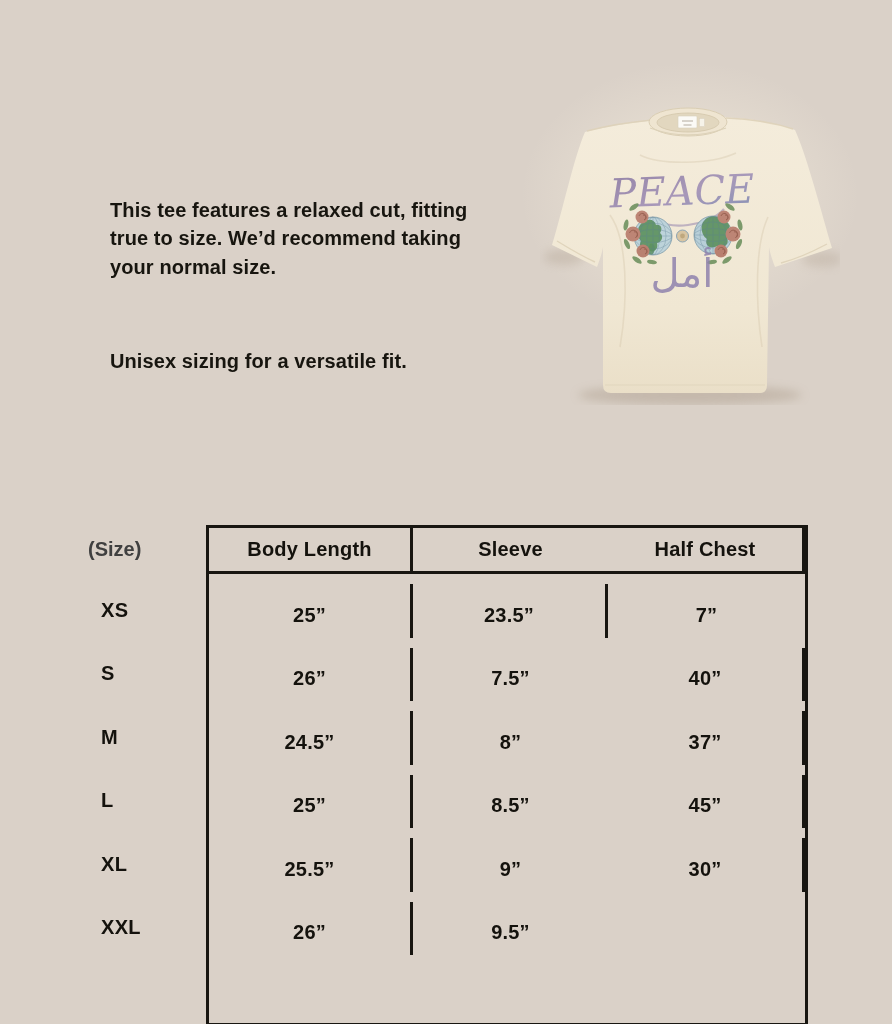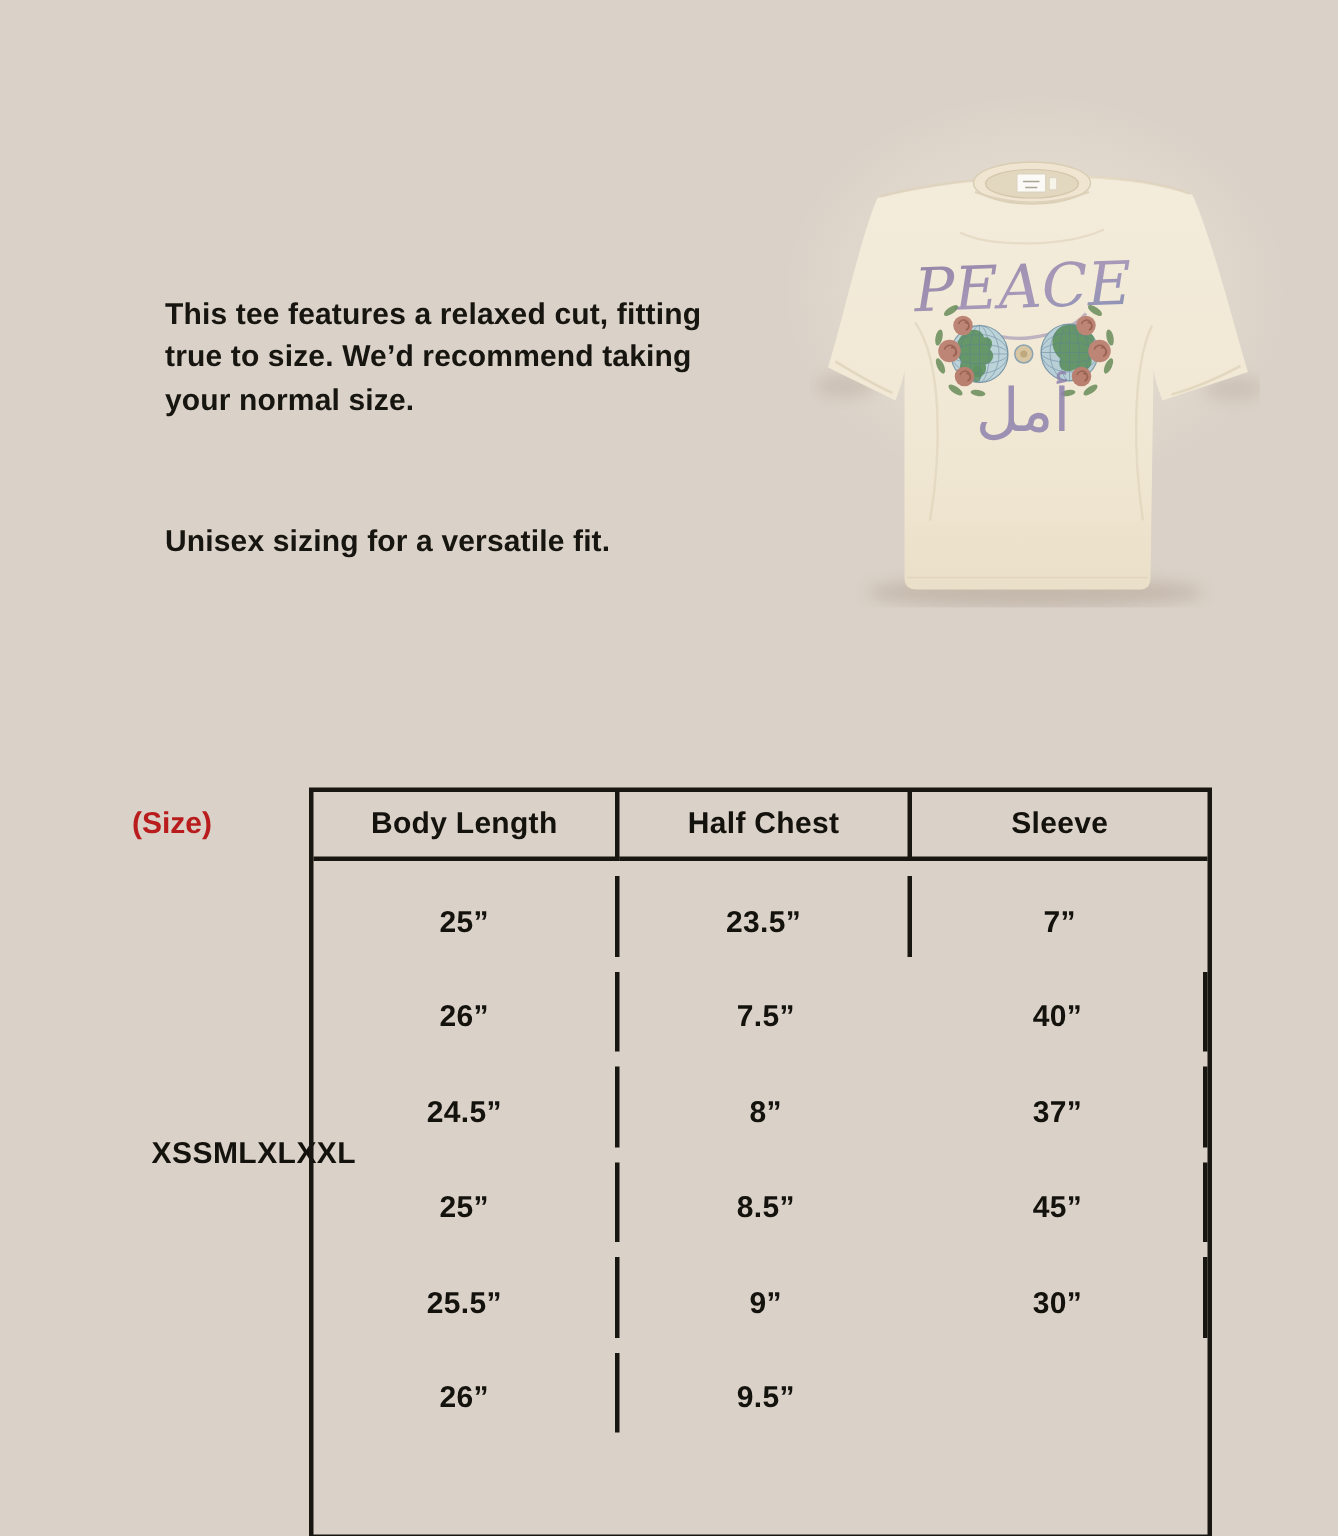--- a/index.html
+++ b/index.html
@@ -37,25 +37,25 @@
     box-sizing:border-box; display:flex; align-items:center; justify-content:center;
     font-weight:700; font-size:20px; color:#14120d; letter-spacing:.2px;
   }
   .size-chart .c0, .size-chart .c1 { border-right:3px solid #181611; }
   .size-chart .th { border-bottom:3px solid #181611; }
   .size-chart .td { padding-top:9px;margin-top:10px; }
 
   .size-col-header {
     position:absolute; left:88px; top:525px; height:49px;
     display:flex; align-items:center;
-    font-weight:700; font-size:20px; color:#b91c1c;
+    font-weight:700; font-size:20px; color:#404040;
   }
   .size-labels {
     position:absolute; left:101px; top:574px; width:95px; height:381px;
-    display:flex; flex-direction:row;
+    display:flex; flex-direction:column;
   }
   .size-labels .size-label {
     flex:1; display:flex; align-items:center; padding-top:9px;
     font-weight:700; font-size:20px; color:#14120d; letter-spacing:.3px;
   }
 </style>
 </head>
 <body>
 
 <div class="frame">
@@ -227,22 +227,22 @@
       <div class="size-label">XS</div>
       <div class="size-label">S</div>
       <div class="size-label">M</div>
       <div class="size-label">L</div>
       <div class="size-label">XL</div>
       <div class="size-label">XXL</div>
     </div>
 
   <div class="size-chart">
       <div class="cell th c0">Body Length</div>
+      <div class="cell th c2">Sleeve</div>
       <div class="cell th c1">Half Chest</div>
-      <div class="cell th c2">Sleeve</div>
       <div class="cell td c0">25”</div>
       <div class="cell td c1">23.5”</div>
       <div class="cell td c2">7”</div>
       <div class="cell td c0">26”</div>
       <div class="cell td c2">7.5”</div>
       <div class="cell td c0">40”</div>
       <div class="cell td c1">24.5”</div>
       <div class="cell td c2">8”</div>
       <div class="cell td c0">37”</div>
       <div class="cell td c1">25”</div>

